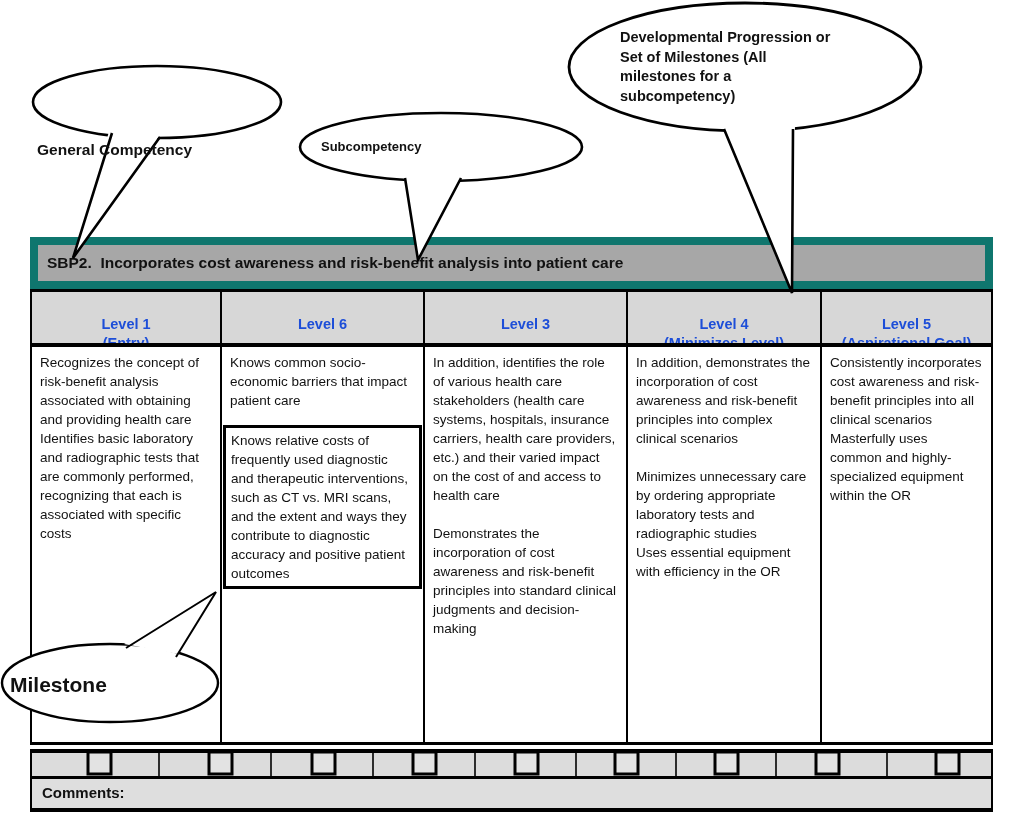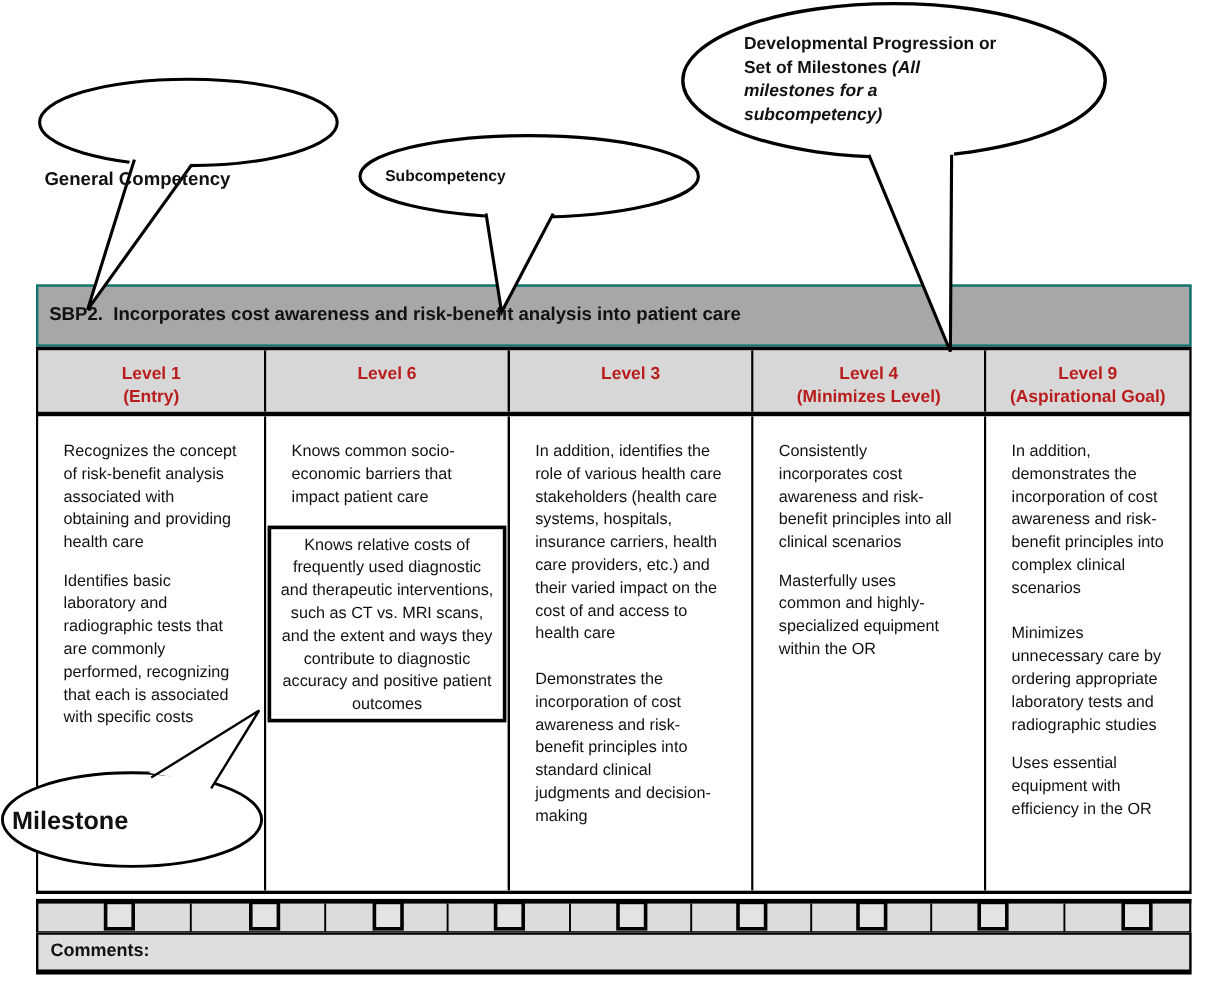--- a/index.html
+++ b/index.html
@@ -3,56 +3,56 @@
 <meta charset="utf-8">
 <style>
   html,body{margin:0;padding:0;background:#fff;}
   #canvas{
     position:relative;width:1024px;height:822px;background:#ffffff;
     font-family:"Liberation Sans","DejaVu Sans",sans-serif;color:#1a1a1a;overflow:hidden;
   }
   
   .band{
     position:absolute;left:30px;top:237px;width:963px;height:52px;box-sizing:border-box;
-    background:#a7a7a7;border:2px solid #0f766e;display:flex;align-items:center;
+    background:#a7a7a7;border:8px solid #0f766e;display:flex;align-items:center;
     font-weight:bold;font-size:15.5px;padding-left:9px;white-space:pre-wrap;color:#111;
   }
   .grid{
     position:absolute;left:30px;width:963px;box-sizing:border-box;display:grid;
     grid-template-columns:190px 203px 203px 194px 169px;background:#fff;
   }
   .hdr-row{top:289px;height:56px;border:2px solid #000;border-top:3px solid #000;background:#d7d7d7;}
   .body-row{top:345px;height:400px;border:2px solid #000;border-top:2px solid #000;border-bottom:3px solid #000;}
   .cell{box-sizing:border-box;border-right:2px solid #000;overflow:hidden;}
   .cell:last-child{border-right:none;}
-  .hdr-cell{background:#d7d7d7;text-align:center;font-weight:bold;font-size:14.5px;line-height:19px;padding-top:11px;color:#b91c1c;}
+  .hdr-cell{background:#d7d7d7;text-align:center;font-weight:bold;font-size:14.5px;line-height:19px;padding-top:23px;color:#1d4ed8;}
   .body-cell{background:#fff;padding:6px 8px;font-size:13.5px;line-height:19px;color:#111;}
-  .body-cell p{margin:13px;}
+  .body-cell p{margin:0;}
   .body-cell p.gap{margin-top:19px;}
   .m-box{
     box-sizing:border-box;border:3px solid #000;margin:15px -7px 0 -7px;
-    padding:3px 5px;font-size:13.5px;line-height:19px;text-align:center;
+    padding:3px 5px;font-size:13.5px;line-height:19px;
   }
   
   .comments{
     position:absolute;left:30px;top:777px;width:963px;height:35px;box-sizing:border-box;
     background:#dedede;border:2px solid #000;border-bottom:4px solid #000;
     font-weight:bold;font-size:15px;padding:5px 0 0 10px;color:#111;
   }
   .strip-svg{position:absolute;left:30px;top:749px;}
   
   .overlay{position:absolute;left:0;top:0;pointer-events:none;}
   .bubble-label{
     position:absolute;font-weight:bold;color:#111;
   }
   .lbl-general{left:37px;top:93px;width:240px;font-size:15.5px;margin-top:48px;}
   .lbl-subcomp{left:321px;top:139px;width:240px;font-size:13px;}
   .lbl-devprog{left:620px;top:28px;width:250px;font-size:14.5px;line-height:19.5px;}
   .lbl-milestone{left:10px;top:673px;width:200px;font-size:21px;}
-  .ital{font-style:italic;}
+  .ital{}
 </style>
 </head>
 <body>
 
 <div id="canvas">
 
   <div class="band">
     <span>SBP2.  Incorporates cost awareness and risk-benefit analysis into patient care</span>
   </div>
 
@@ -65,48 +65,48 @@
       <div>Level 6</div>
     </div>
     <div class="cell hdr-cell">
       <div>Level 3</div>
     </div>
     <div class="cell hdr-cell">
       <div>Level 4</div>
       <div>(Minimizes Level)</div>
     </div>
     <div class="cell hdr-cell">
-      <div>Level 9</div>
+      <div>Level 5</div>
       <div>(Aspirational Goal)</div>
     </div>
   </div>
 
   <div class="grid body-row">
     <div class="cell body-cell">
       <p>Recognizes the concept of risk-benefit analysis associated with obtaining and providing health care</p>
       <p>Identifies basic laboratory and radiographic tests that are commonly performed, recognizing that each is associated with specific costs</p>
     </div>
     <div class="cell body-cell">
       <p>Knows common socio-economic barriers that impact patient care</p>
       <div class="m-box">
         <span>Knows relative costs of frequently used diagnostic and therapeutic interventions, such as CT vs. MRI scans, and the extent and ways they contribute to diagnostic accuracy and positive patient outcomes</span>
       </div>
     </div>
     <div class="cell body-cell">
       <p>In addition, identifies the role of various health care stakeholders (health care systems, hospitals, insurance carriers, health care providers, etc.) and their varied impact on the cost of and access to health care</p>
       <p class="gap">Demonstrates the incorporation of cost awareness and risk-benefit principles into standard clinical judgments and decision-making</p>
     </div>
     <div class="cell body-cell">
-      <p>Consistently incorporates cost awareness and risk-benefit principles into all clinical scenarios</p>
-      <p>Masterfully uses common and highly-specialized equipment within the OR</p>
-    </div>
-    <div class="cell body-cell">
       <p>In addition, demonstrates the incorporation of cost awareness and risk-benefit principles into complex clinical scenarios</p>
       <p class="gap">Minimizes unnecessary care by ordering appropriate laboratory tests and radiographic studies</p>
       <p>Uses essential equipment with efficiency in the OR</p>
+    </div>
+    <div class="cell body-cell">
+      <p>Consistently incorporates cost awareness and risk-benefit principles into all clinical scenarios</p>
+      <p>Masterfully uses common and highly-specialized equipment within the OR</p>
     </div>
   </div>
 
   <svg class="strip-svg" width="963" height="34">
     <rect x="1" y="1" width="961" height="27" fill="#dcdcdc" stroke="#000" stroke-width="2"></rect>
     <rect x="0" y="0" width="963" height="4" fill="#000"></rect>
 
     <g stroke="#000" stroke-width="1.6">
       <line x1="129" y1="4" x2="129" y2="33"></line>
         <line x1="241" y1="4" x2="241" y2="33"></line>

